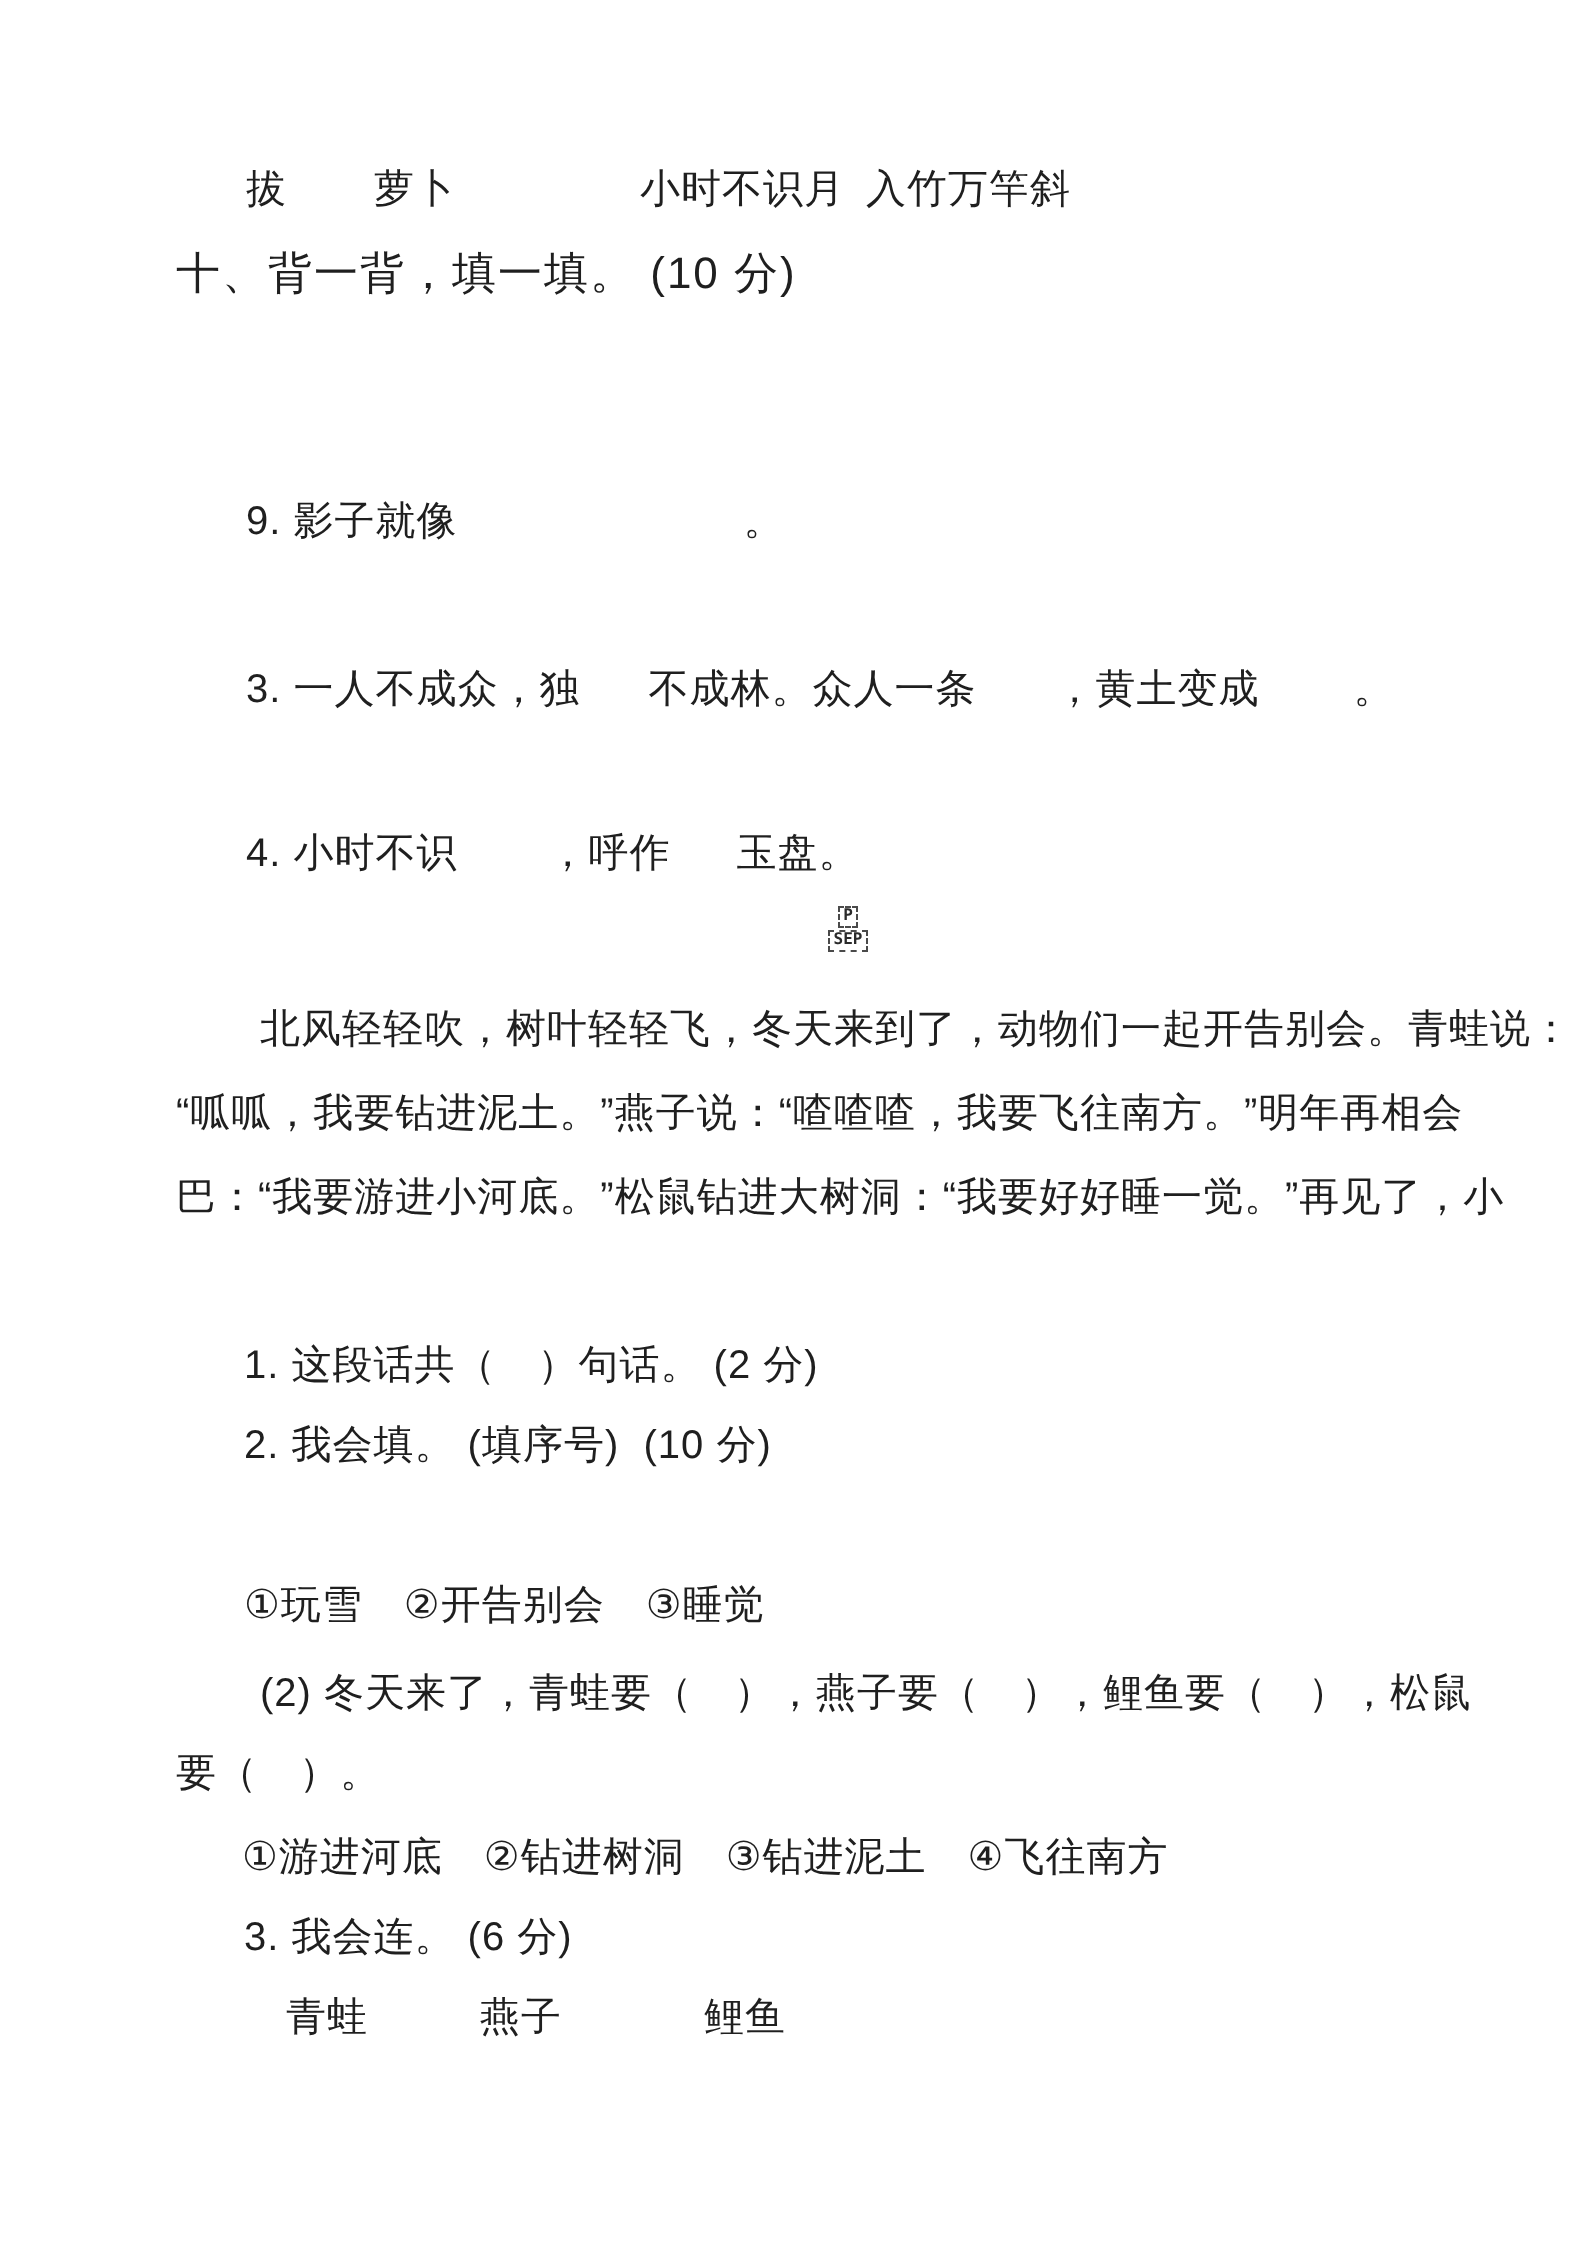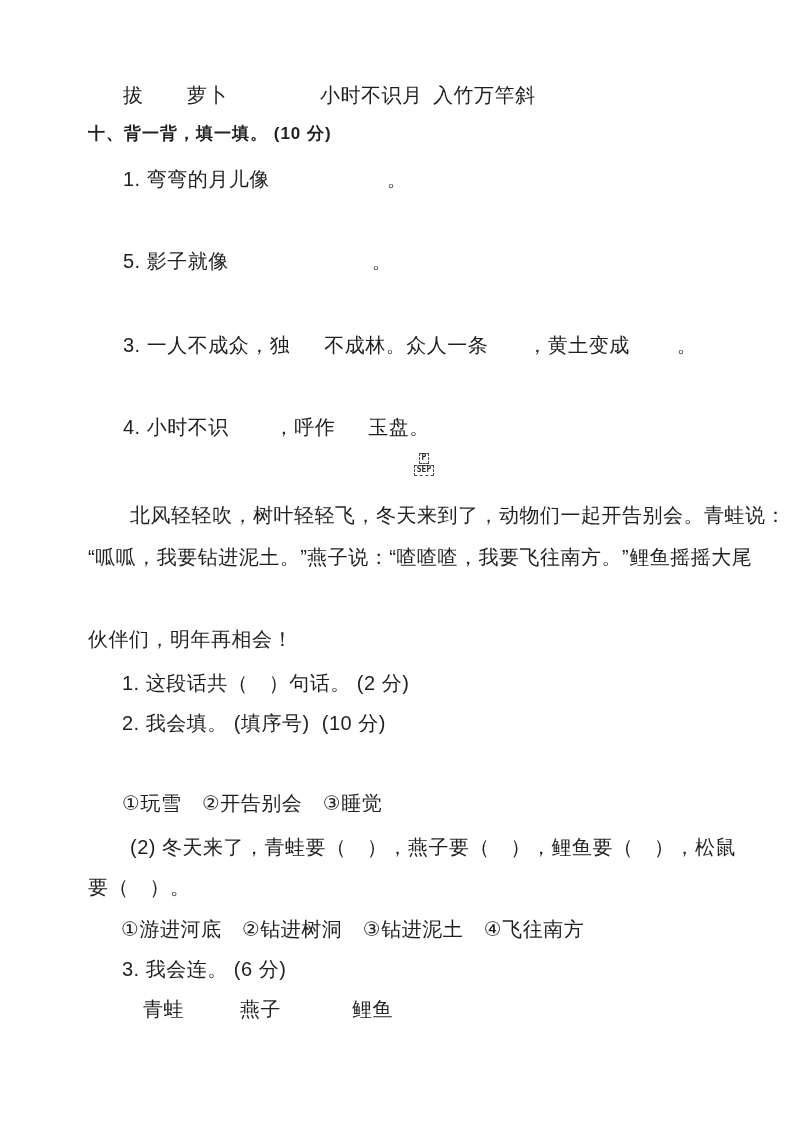--- a/index.html
+++ b/index.html
@@ -3,21 +3,21 @@
 <meta charset="utf-8">
 <style>
   html,body{margin:0;padding:0;}
   body{
     width:793px;height:1122px;background:#ffffff;position:relative;
     font-family:"Liberation Sans","DejaVu Sans",sans-serif;
     color:#1f1f1f;overflow:hidden;
   }
   .page{position:absolute;inset:0;}
   .line{position:absolute;white-space:pre;font-size:20px;line-height:1.15;letter-spacing:0.5px;}
-  .hdr{font-weight:700;font-size:17px;letter-spacing:1px;}
+  .hdr{font-weight:400;font-size:22px;letter-spacing:1px;}
   .gap{display:inline-block;height:2px;}
   .g117{width:117px;} .g143{width:143px;} .g34{width:34px;}
   .g39{width:39px;} .g47{width:47px;} .g45{width:45px;} .g33{width:33px;}
   .sep-marker{
     position:absolute;left:409px;top:453px;width:30px;
     display:flex;flex-direction:column;align-items:center;gap:1px;
   }
   .sep-box{
     border:1px dashed #4a4a4a;color:#2a2a2a;
     font-size:8px;font-weight:700;line-height:1.1;
@@ -29,36 +29,35 @@
 
 <div class="page">
 
   <span class="line" style="top:84px;left:123px;">拔</span>
   <span class="line" style="top:84px;left:187px;">萝卜</span>
   <span class="line" style="top:84px;left:320px;">小时不识月</span>
   <span class="line" style="top:84px;left:433px;">入竹万竿斜</span>
 
   <div class="line hdr" style="top:124px;left:88px;">十、背一背，填一填。 (10 分)</div>
 
-  <div class="line" style="top:168px;left:123px;"><span>1. 弯弯的月儿像</span><span class="gap g117"></span><span>。</span></div>
 
-  <div class="line" style="top:250px;left:123px;"><span>5. 影子就像</span><span class="gap g143"></span><span>。</span></div>
+  <div class="line" style="top:250px;left:123px;"><span>9. 影子就像</span><span class="gap g143"></span><span>。</span></div>
 
   <div class="line" style="top:334px;left:123px;"><span>3. 一人不成众，独</span><span class="gap g34"></span><span>不成林。众人一条</span><span class="gap g39"></span><span>，黄土变成</span><span class="gap g47"></span><span>。</span></div>
 
   <div class="line" style="top:416px;left:123px;"><span>4. 小时不识</span><span class="gap g45"></span><span>，呼作</span><span class="gap g33"></span><span>玉盘。</span></div>
 
   <div class="sep-marker">
     <span class="sep-box">P</span>
     <span class="sep-box">SEP</span>
   </div>
 
   <div class="line" style="top:504px;left:130px;">北风轻轻吹，树叶轻轻飞，冬天来到了，动物们一起开告别会。青蛙说：</div>
-  <div class="line" style="top:546px;left:88px;">“呱呱，我要钻进泥土。”燕子说：“喳喳喳，我要飞往南方。”鲤鱼摇摇大尾</div>
-  <div class="line" style="top:628px;left:88px;">伙伴们，明年再相会！</div>
+  <div class="line" style="top:546px;left:88px;">“呱呱，我要钻进泥土。”燕子说：“喳喳喳，我要飞往南方。”明年再相会</div>
+  <div class="line" style="top:588px;left:88px;">巴：“我要游进小河底。”松鼠钻进大树洞：“我要好好睡一觉。”再见了，小</div>
 
   <div class="line" style="top:672px;left:122px;">1. 这段话共（　）句话。 (2 分)</div>
   <div class="line" style="top:712px;left:122px;">2. 我会填。 (填序号)  (10 分)</div>
   <div class="line" style="top:792px;left:122px;">①玩雪　②开告别会　③睡觉</div>
   <div class="line" style="top:836px;left:130px;">(2) 冬天来了，青蛙要（　），燕子要（　），鲤鱼要（　），松鼠</div>
   <div class="line" style="top:876px;left:88px;">要（　）。</div>
   <div class="line" style="top:918px;left:121px;">①游进河底　②钻进树洞　③钻进泥土　④飞往南方</div>
   <div class="line" style="top:958px;left:122px;">3. 我会连。 (6 分)</div>
 
   <span class="line" style="top:998px;left:128px;margin-left:15px;">青蛙</span>

